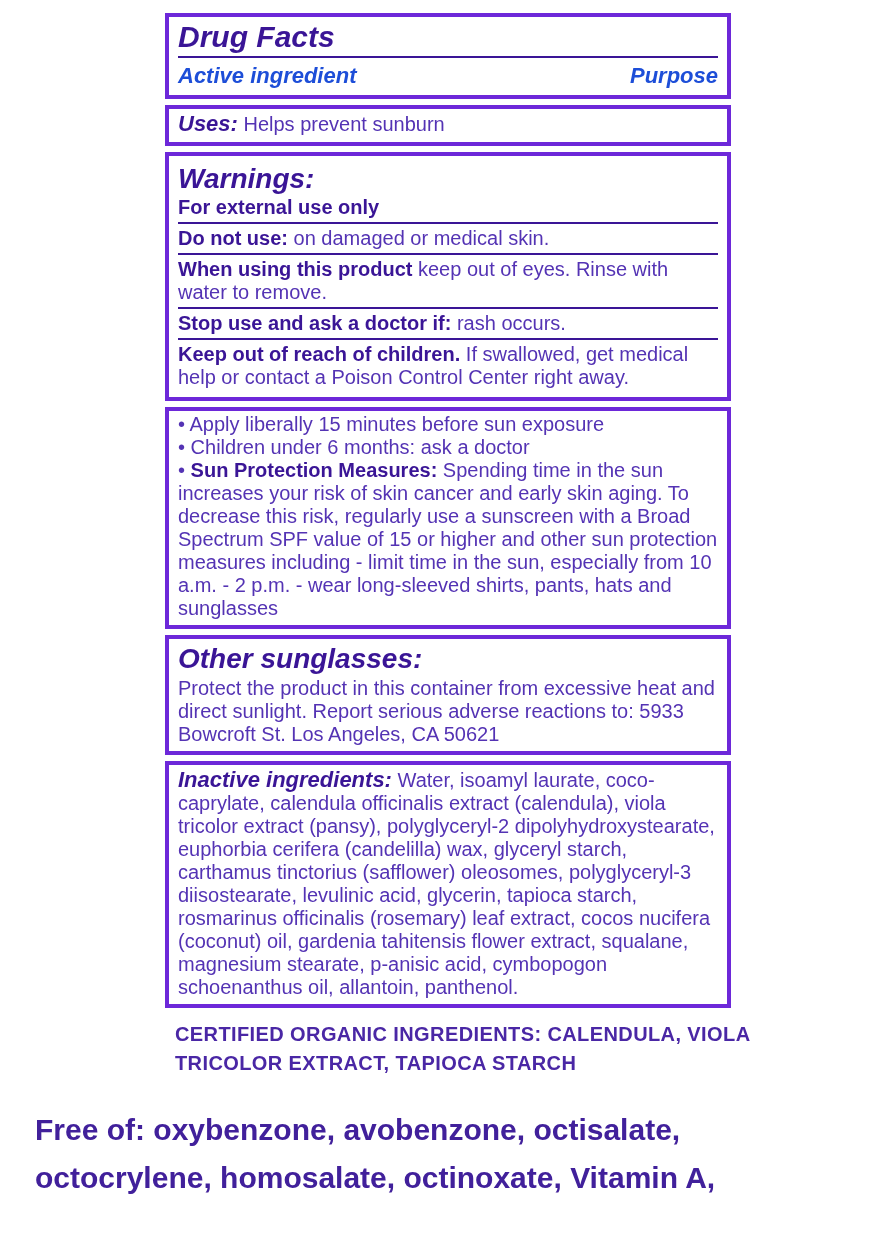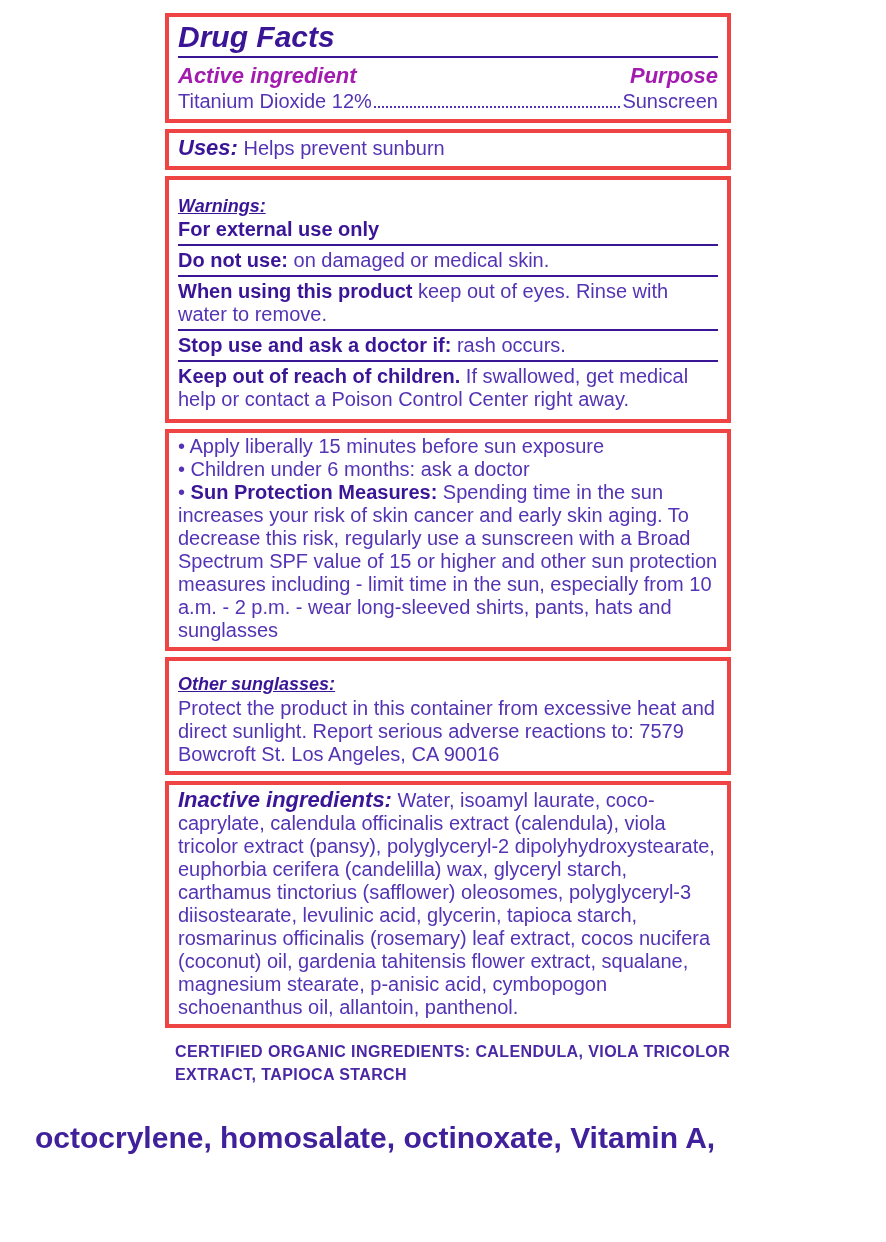--- a/index.html
+++ b/index.html
@@ -14,21 +14,21 @@
     font-family: "Liberation Sans", sans-serif;
     color: #5433b4;
   }
   .label-col {
     margin-left: 165px;
     padding-top: 13px;
     width: 566px;
     box-sizing: border-box;
   }
   .box {
-    border: 4px solid #ef4444;
+    border: 4px solid #6d28d9;
     margin-bottom: 6px;
     padding: 2px 9px 5px 9px;
     box-sizing: border-box;
     background: #ffffff;
   }
   .df-title {
     font-size: 30px;
     font-weight: bold;
     font-style: italic;
     color: #3a1596;
@@ -40,21 +40,21 @@
     border-top: 2px solid #3a1596;
     margin: 2px 0;
   }
   .heading-row {
     display: flex;
     justify-content: space-between;
     align-items: baseline;
     font-size: 22px;
     font-weight: bold;
     font-style: italic;
-    color: #a21caf;
+    color: #1d4ed8;
     padding: 3px 0 2px 0;
     line-height: 1.15;
     text-align: center;
   }
   .leader-row {
     display: flex;
     align-items: flex-end;
     font-size: 20px;
     line-height: 1.15;
     color: #5433b4;
@@ -69,41 +69,40 @@
   .body-text {
     font-size: 20px;
     line-height: 1.15;
     color: #5433b4;
   }
   .bold-label {
     font-weight: bold;
     color: #3a1596;
   }
   .section-heading {
-    font-size: 18px;
+    font-size: 28px;
     font-weight: bold;
     font-style: italic;
     color: #3a1596;
     line-height: 1.2;
-    margin: 11px 0 1px 0;
-    text-decoration: underline;
+    margin: 1px 0 1px 0;
   }
   .sub {
     padding: 3px 0;
   }
   .sub + .sub {
     border-top: 2px solid #3a1596;
   }
   .bullets .body-text {
     margin: 0;
   }
   .certified {
     margin: 12px 0 0 175px;
     width: 575px;
-    font-size: 16px;
+    font-size: 20px;
     font-weight: bold;
     letter-spacing: 0.4px;
     line-height: 1.45;
     color: #4a27a5;
   }
   .freeof {
     margin: 28px 0 0 35px;
     width: 830px;
     font-size: 30px;
     font-weight: bold;
@@ -115,25 +114,20 @@
 <body>
 
 <div class="label-col">
 
   <section class="box">
     <div class="df-title">Drug Facts</div>
     <hr class="thin-rule">
     <div class="heading-row">
       <span>Active ingredient</span>
       <span>Purpose</span>
-    </div>
-    <div class="leader-row">
-      <span>Titanium Dioxide 12%</span>
-      <span class="leader"></span>
-      <span>Sunscreen</span>
     </div>
   </section>
 
   <section class="box">
     <div class="body-text">
       <span class="bold-label" style="font-style:italic;font-size:22px;">Uses:</span>
       <span>Helps prevent sunburn</span>
     </div>
   </section>
 
@@ -171,30 +165,31 @@
     </div>
     <div class="body-text">
       <span>•</span>
       <span class="bold-label">Sun Protection Measures:</span>
       <span>Spending time in the sun increases your risk of skin cancer and early skin aging. To decrease this risk, regularly use a sunscreen with a Broad Spectrum SPF value of 15 or higher and other sun protection measures including - limit time in the sun, especially from 10 a.m. - 2 p.m. - wear long-sleeved shirts, pants, hats and sunglasses</span>
     </div>
   </section>
 
   <section class="box">
     <div class="section-heading">Other sunglasses:</div>
-    <div class="body-text">Protect the product in this container from excessive heat and direct sunlight. Report serious adverse reactions to: 7579 Bowcroft St. Los Angeles, CA 90016</div>
+    <div class="body-text">Protect the product in this container from excessive heat and direct sunlight. Report serious adverse reactions to: 5933 Bowcroft St. Los Angeles, CA 50621</div>
   </section>
 
   <section class="box">
     <div class="body-text">
       <span class="bold-label" style="font-style:italic;font-size:22px;">Inactive ingredients:</span>
       <span>Water, isoamyl laurate, coco-caprylate, calendula officinalis extract (calendula), viola tricolor extract (pansy), polyglyceryl-2 dipolyhydroxystearate, euphorbia cerifera (candelilla) wax, glyceryl starch, carthamus tinctorius (safflower) oleosomes, polyglyceryl-3 diisostearate, levulinic acid, glycerin, tapioca starch, rosmarinus officinalis (rosemary) leaf extract, cocos nucifera (coconut) oil, gardenia tahitensis flower extract, squalane, magnesium stearate, p-anisic acid, cymbopogon schoenanthus oil, allantoin, panthenol.</span>
     </div>
   </section>
 
 </div>
 
 <div class="certified">CERTIFIED ORGANIC INGREDIENTS: CALENDULA, VIOLA TRICOLOR EXTRACT, TAPIOCA STARCH</div>
 
 <div class="freeof">
+  <div>Free of: oxybenzone, avobenzone, octisalate,</div>
   <div>octocrylene, homosalate, octinoxate, Vitamin A,</div>
 
 </div>
 
 </body></html>

